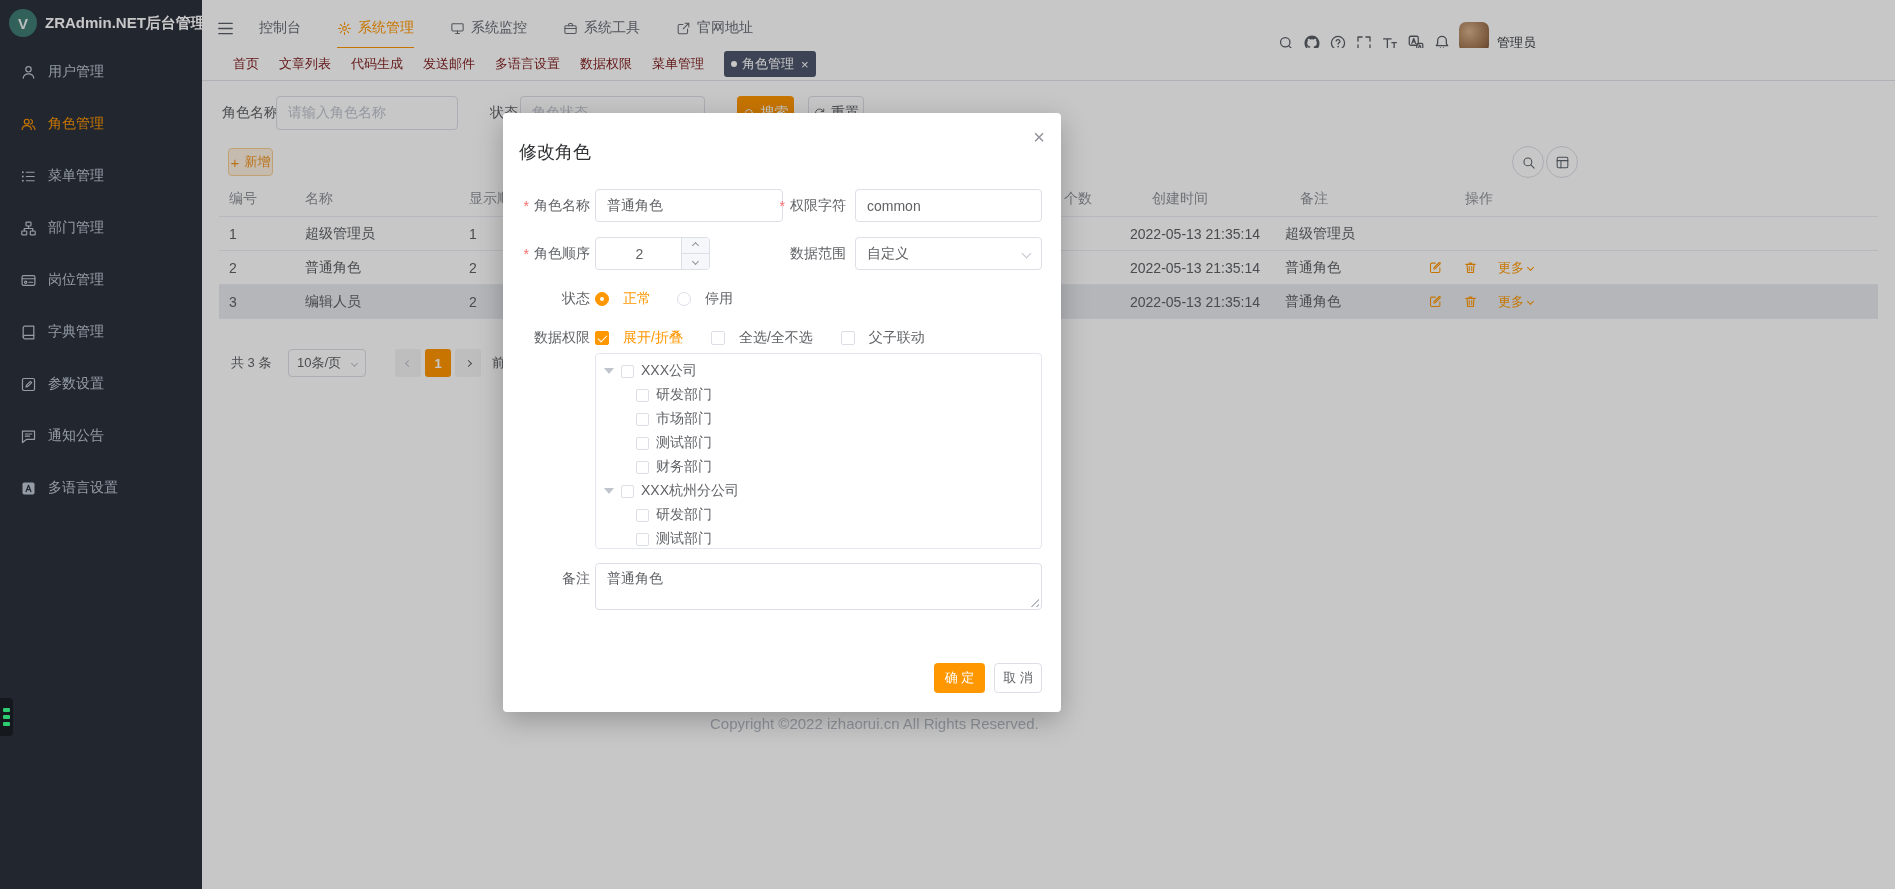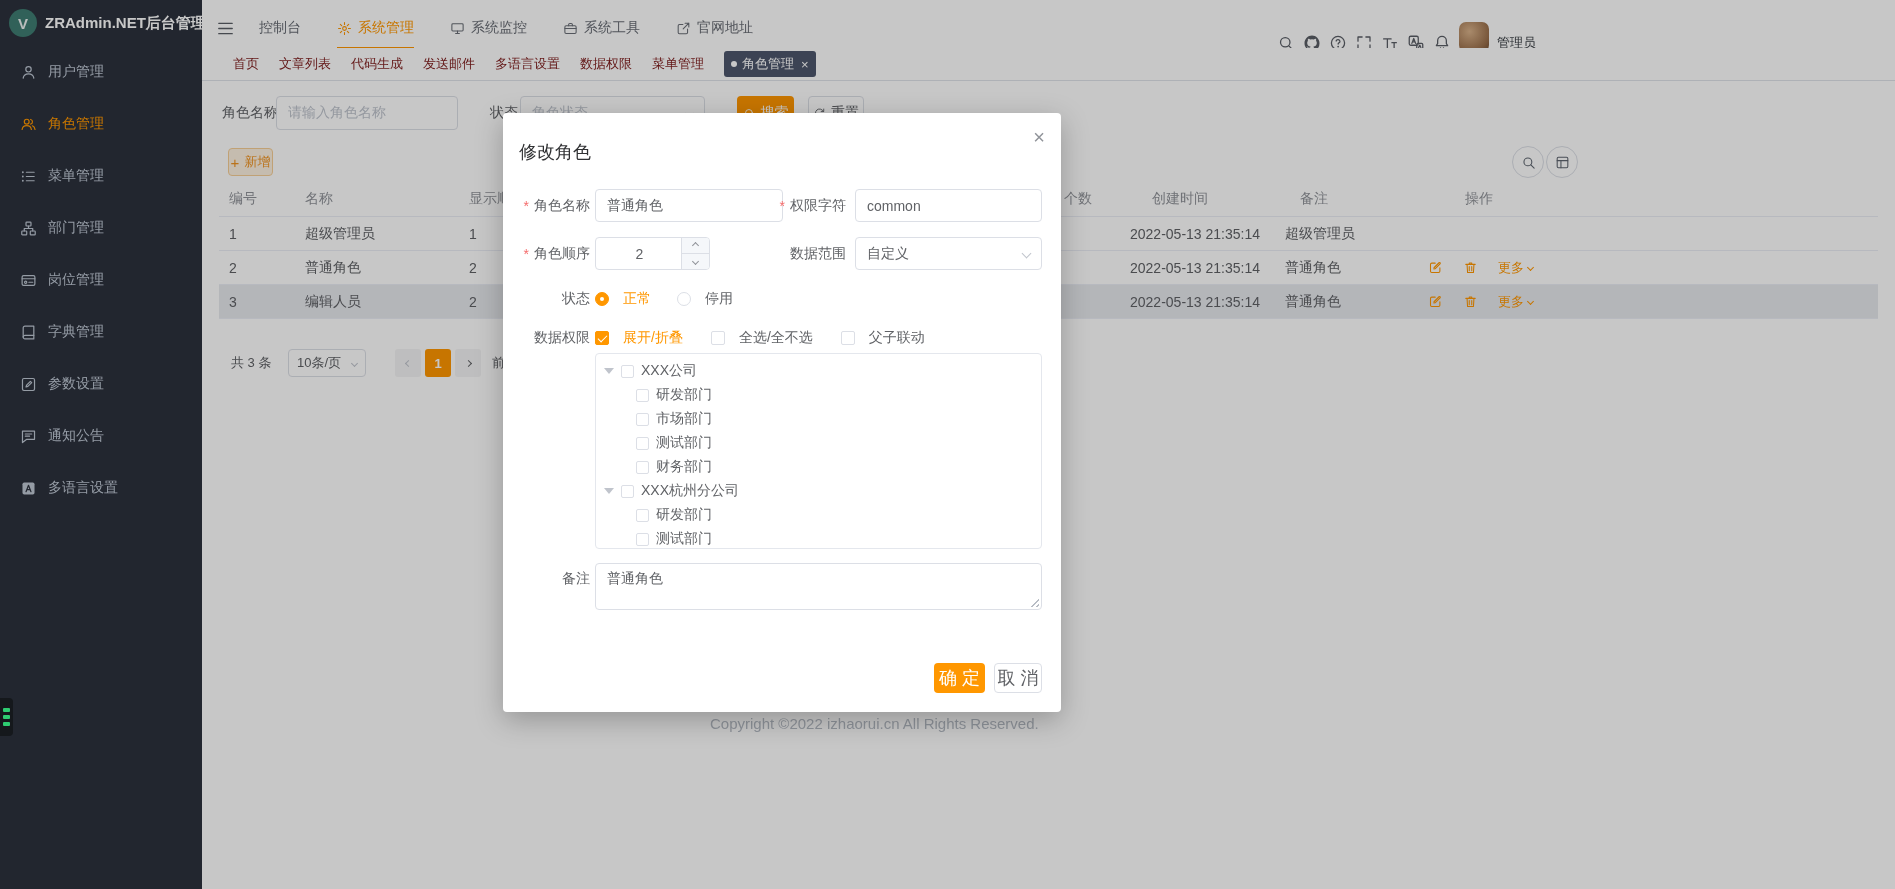--- a/index.html
+++ b/index.html
@@ -107,21 +107,21 @@
   .cb.on::after { content: ''; position: absolute; left: 4px; top: 1px; width: 4px; height: 8px; border-right: 1.5px solid #fff; border-bottom: 1.5px solid #fff; transform: rotate(45deg); }
   .cb.t { width: 13px; height: 13px; }
   .rlab.on { color: #ff9700; }
   .treebox { position: absolute; left: 92px; top: 240px; width: 447px; height: 196px; border: 1px solid #e4e7ed; border-radius: 4px; padding-top: 5px; overflow: hidden; }
   .tree-row { height: 24px; display: flex; align-items: center; gap: 7px; font-size: 14px; color: #606266; cursor: pointer; }
   .tree-row.lvl0 { padding-left: 8px; }
   .tree-row.lvl1 { padding-left: 40px; }
   .tcaret { width: 0; height: 0; border-left: 5px solid transparent; border-right: 5px solid transparent; border-top: 6px solid #c0c4cc; display: inline-block; flex: none; }
   .textarea { position: absolute; left: 92px; top: 450px; width: 447px; height: 47px; border: 1px solid #dcdfe6; border-radius: 4px; padding: 6px 11px; font-size: 14px; color: #606266; cursor: text; }
   .textarea::after { content: ''; position: absolute; right: 2px; bottom: 2px; width: 9px; height: 9px; background: repeating-linear-gradient(135deg, #b8bdc5 0, #b8bdc5 1px, transparent 1px, transparent 3.5px); clip-path: polygon(100% 0, 100% 100%, 0 100%); }
-  .mbtn { font-size: 18px; }
+  .mbtn { font-size: 13px; }
 
   
   .dev-badge { position: absolute; left: 0; top: 698px; width: 13px; height: 38px; background: #15181c; border-radius: 0 4px 4px 0; z-index: 60; display: flex; flex-direction: column; justify-content: center; gap: 3px; padding-left: 3px; cursor: pointer; }
   .dev-badge i { width: 7px; height: 4px; background: #2ecc71; border-radius: 1px; display: block; }
 </style>
 </head>
 <body>
 
 <div class="app">
 

